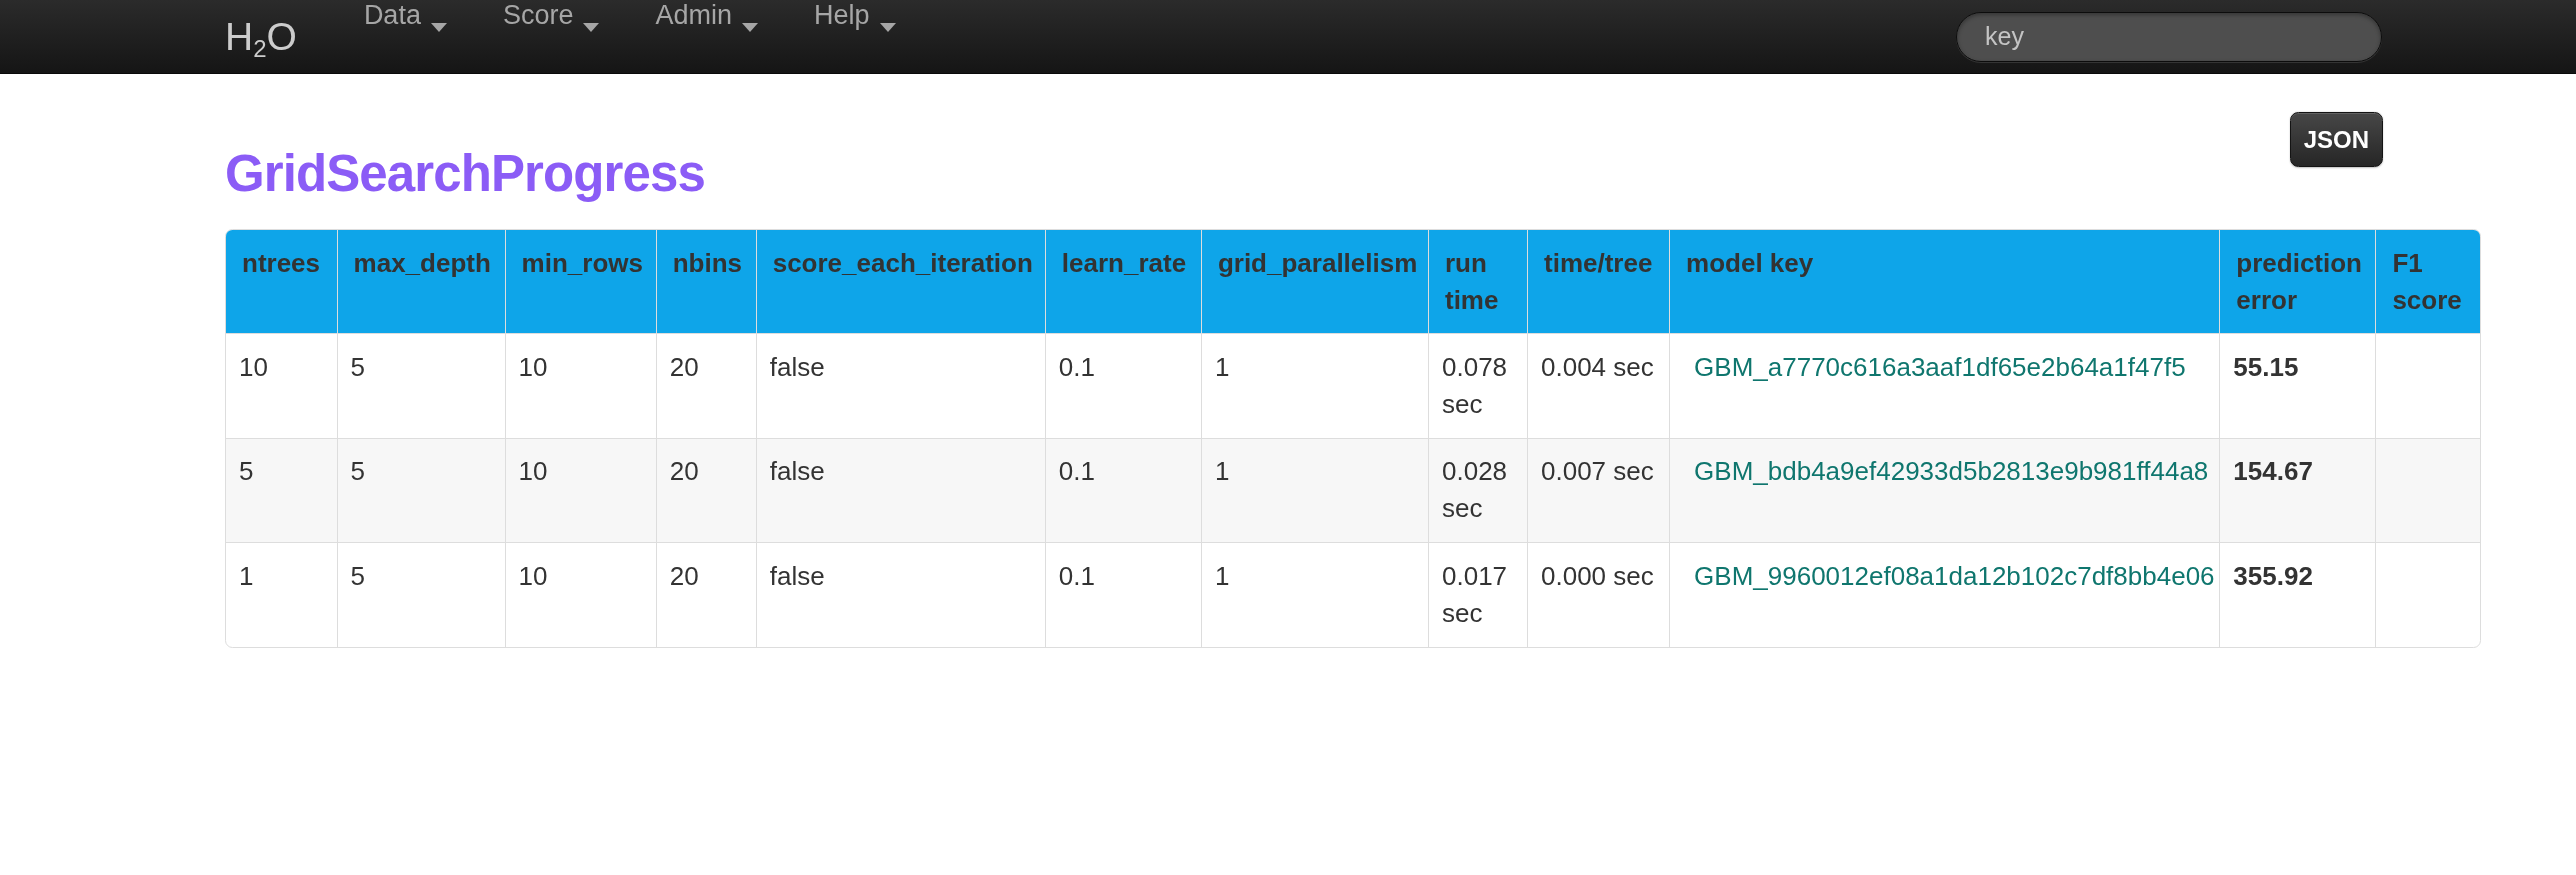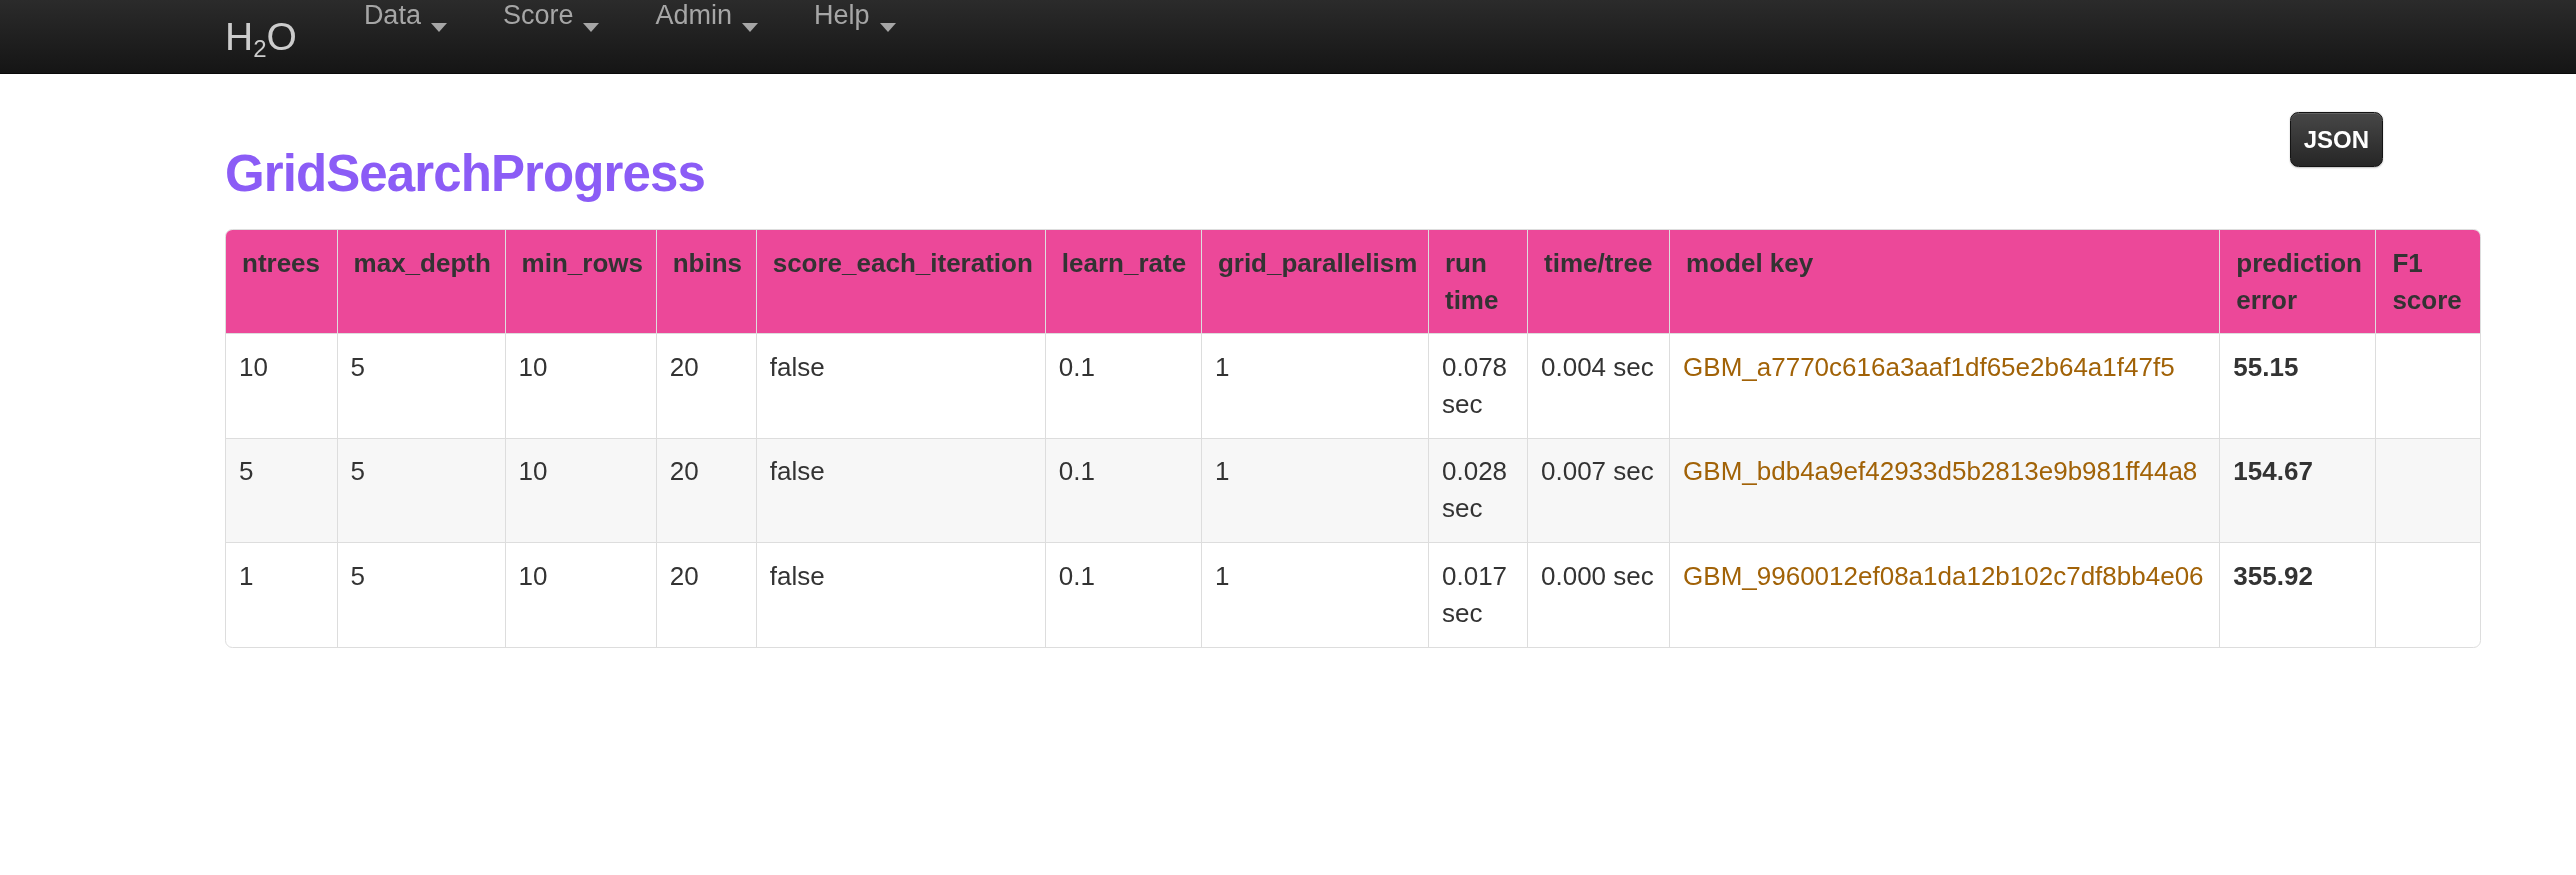--- a/index.html
+++ b/index.html
@@ -118,29 +118,30 @@
   .grid th, .grid td {
     vertical-align: top;
     text-align: left;
     padding: 14.7px 13px;
     border-left: 1.8px solid #dddddd;
     overflow: visible;
   }
   .grid th:first-child, .grid td:first-child { border-left: none; }
   .grid td { border-top: 1.8px solid #dddddd; }
   .grid thead th {
-    background: #ec4899;
+    background: #0ea5e9;
     font-weight: bold;
     padding-left: 16px;
   }
   .grid tbody tr:nth-child(even) td { background: #f7f7f7; }
   .grid a {
-    color: #a16207;
+    color: #0f766e;
     text-decoration: none;
     cursor: pointer;
+    margin-left: 11px;
   }
   .grid td.pred-err { font-weight: bold; }
 </style>
 </head>
 <body>
 
 <div class="navbar">
   <a class="brand">
       <span>H</span>
       <span class="sub2">2</span>
@@ -165,20 +166,23 @@
           <span class="caret"></span>
         </a>
       </li>
     <li>
         <a class="nav-item">
           <span>Help</span>
           <span class="caret"></span>
         </a>
       </li>
   </ul>
+  <form class="nav-search">
+    <input class="search-input" type="text" placeholder="key" style="">
+  </form>
 </div>
 
 <button class="json-btn">JSON</button>
 
 <div class="content">
   <h1 class="page-title">GridSearchProgress</h1>
 
   <div class="table-wrap">
     <table class="grid">
       <colgroup>

